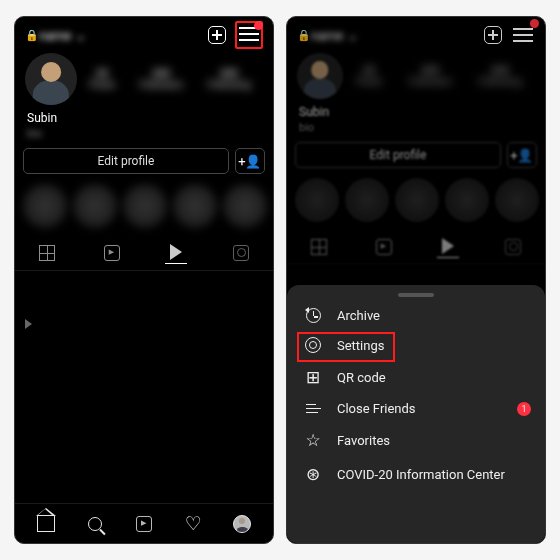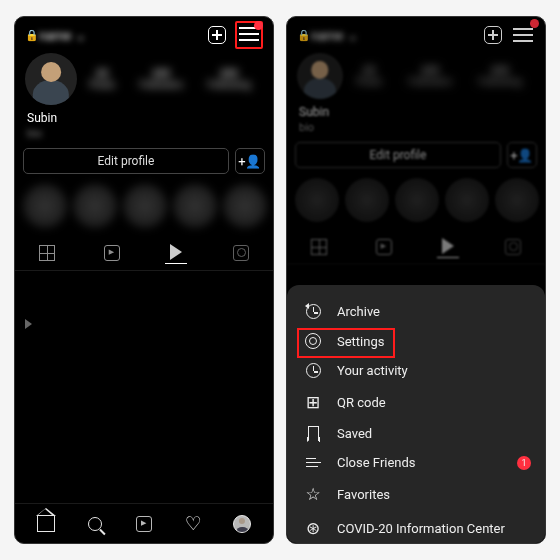--- a/index.html
+++ b/index.html
@@ -268,37 +268,25 @@
         </span>
       <span>Archive</span>
     </div>
     <div class="mi redframe">
       <span class="ico">
           <span class="gear"></span>
         </span>
       <span>Settings</span>
     </div>
     <div class="mi">
-      <span class="ico">
-          <span class="clock"></span>
-        </span>
-      <span>Your activity</span>
-    </div>
-    <div class="mi">
       <span class="ico">⊞</span>
       <span>QR code</span>
     </div>
     <div class="mi">
       <span class="ico">
-          <span class="bookmark-ic"></span>
-        </span>
-      <span>Saved</span>
-    </div>
-    <div class="mi">
-      <span class="ico">
           <span class="list-ic">
             <span></span>
             <span></span>
             <span></span>
           </span>
         </span>
       <span>Close Friends</span>
       <span class="badge">1</span>
     </div>
     <div class="mi">

